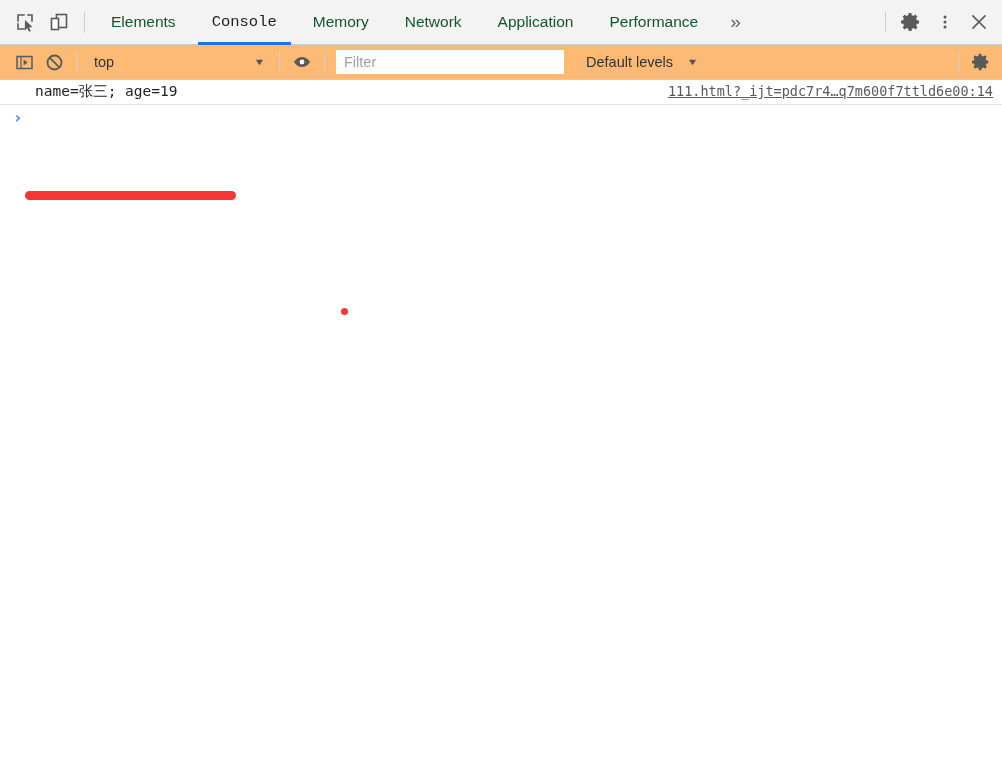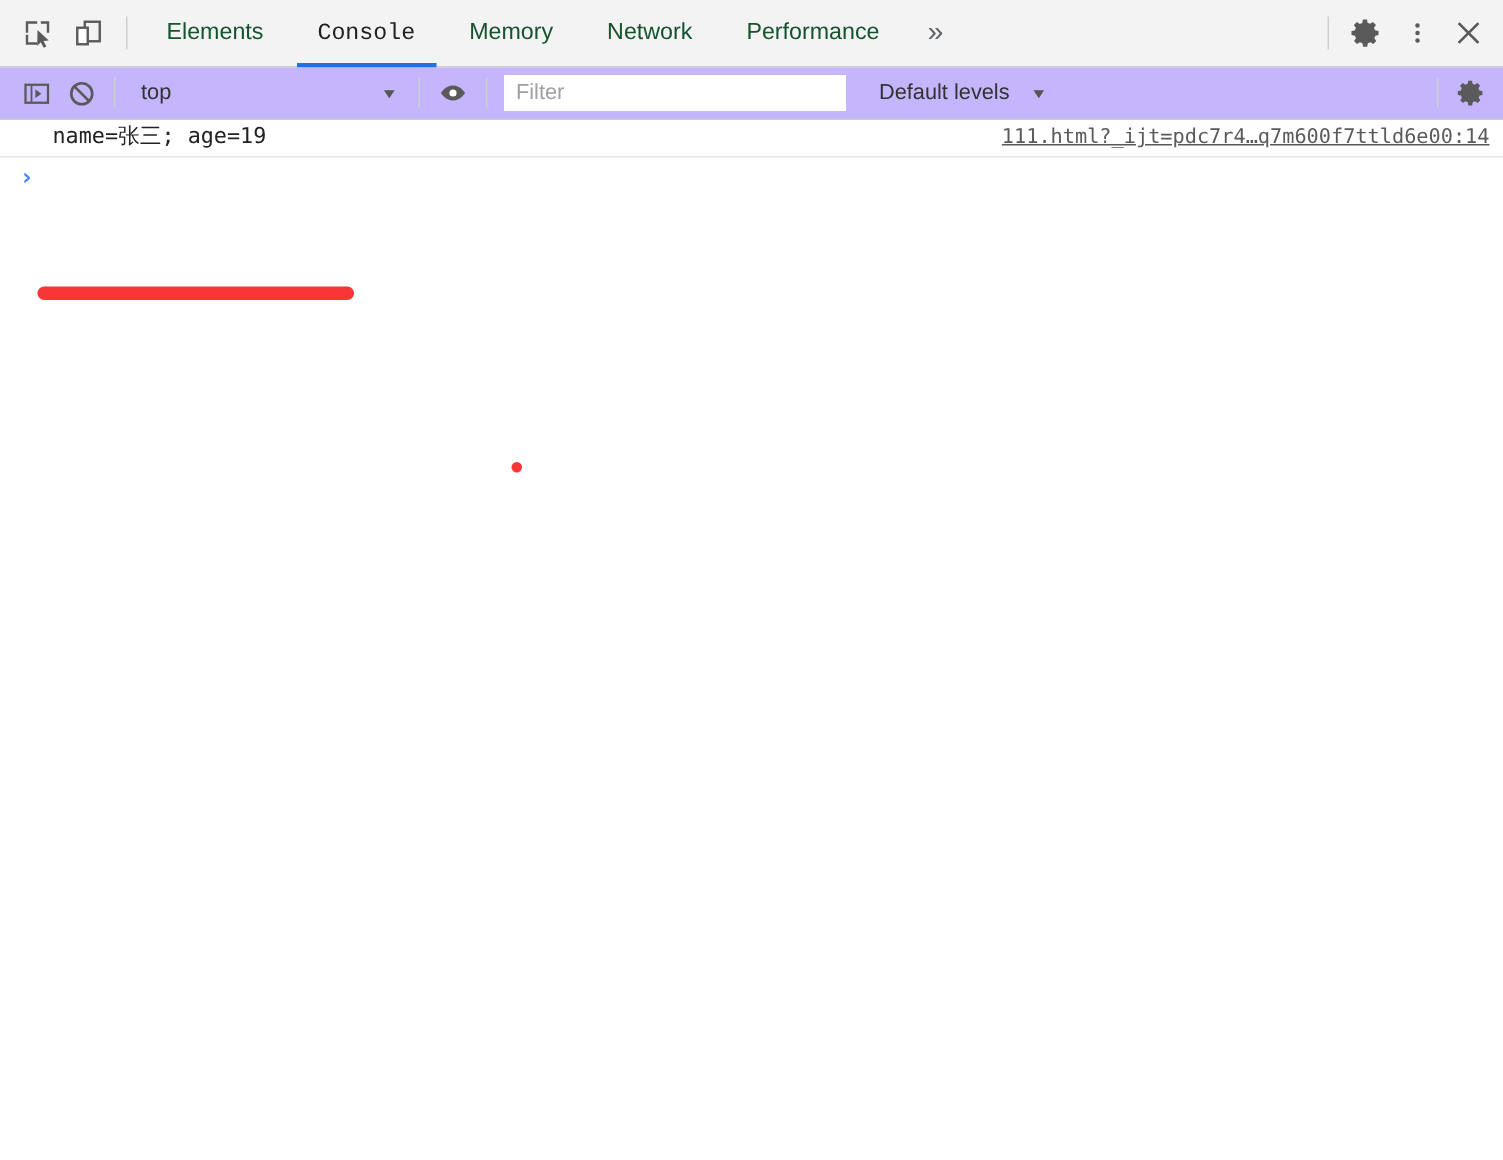--- a/index.html
+++ b/index.html
@@ -99,21 +99,21 @@
     display: flex;
     align-items: center;
     flex: 0 0 auto;
     margin-right: 6px;
   }
 
   
   .filterbar {
     position: relative;
     height: 35px;
-    background: #c4b5fd;
+    background: #fdba74;
     border-bottom: 1px solid #cdcdcd;
     display: flex;
     align-items: center;
     box-sizing: border-box;
   }
   .fb-icon {
     width: 30px;
     height: 30px;
     display: flex;
     align-items: center;
@@ -302,20 +302,23 @@
       <div class="tab active">
         <span>Console</span>
       </div>
       <div class="tab">
         <span>Memory</span>
       </div>
       <div class="tab">
         <span>Network</span>
       </div>
       <div class="tab">
+        <span>Application</span>
+      </div>
+      <div class="tab">
         <span>Performance</span>
       </div>
       <div class="tab-more">
         <span>»</span>
       </div>
     </div>
 
     <div class="tabbar-right">
       <div class="vsep"></div>
       <div class="tb-icon">

